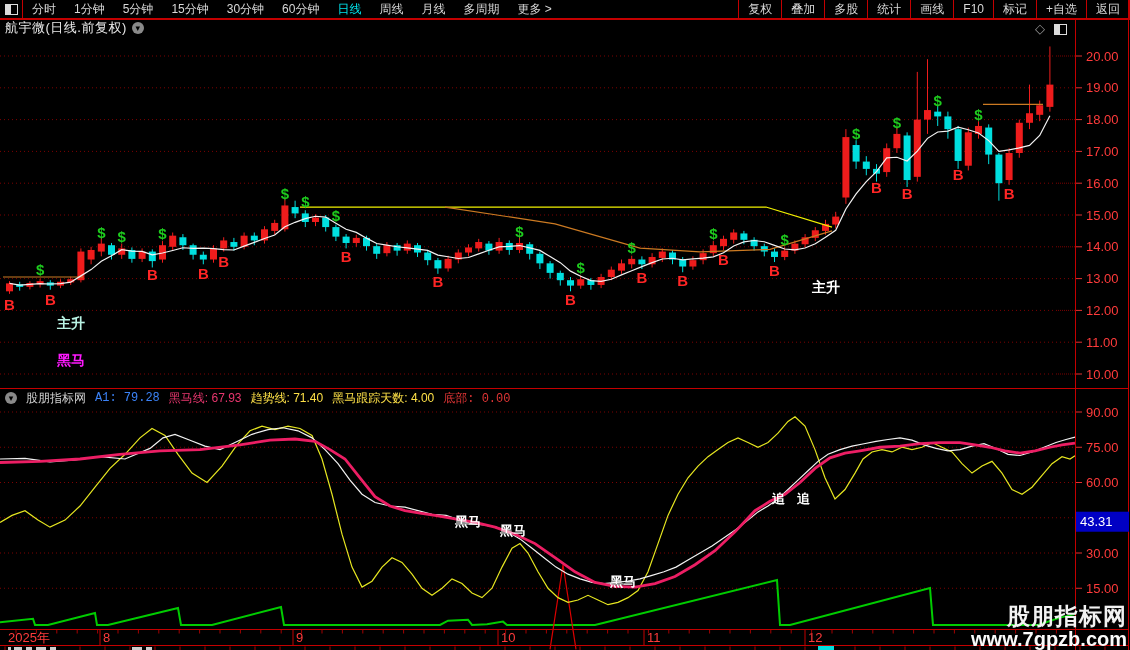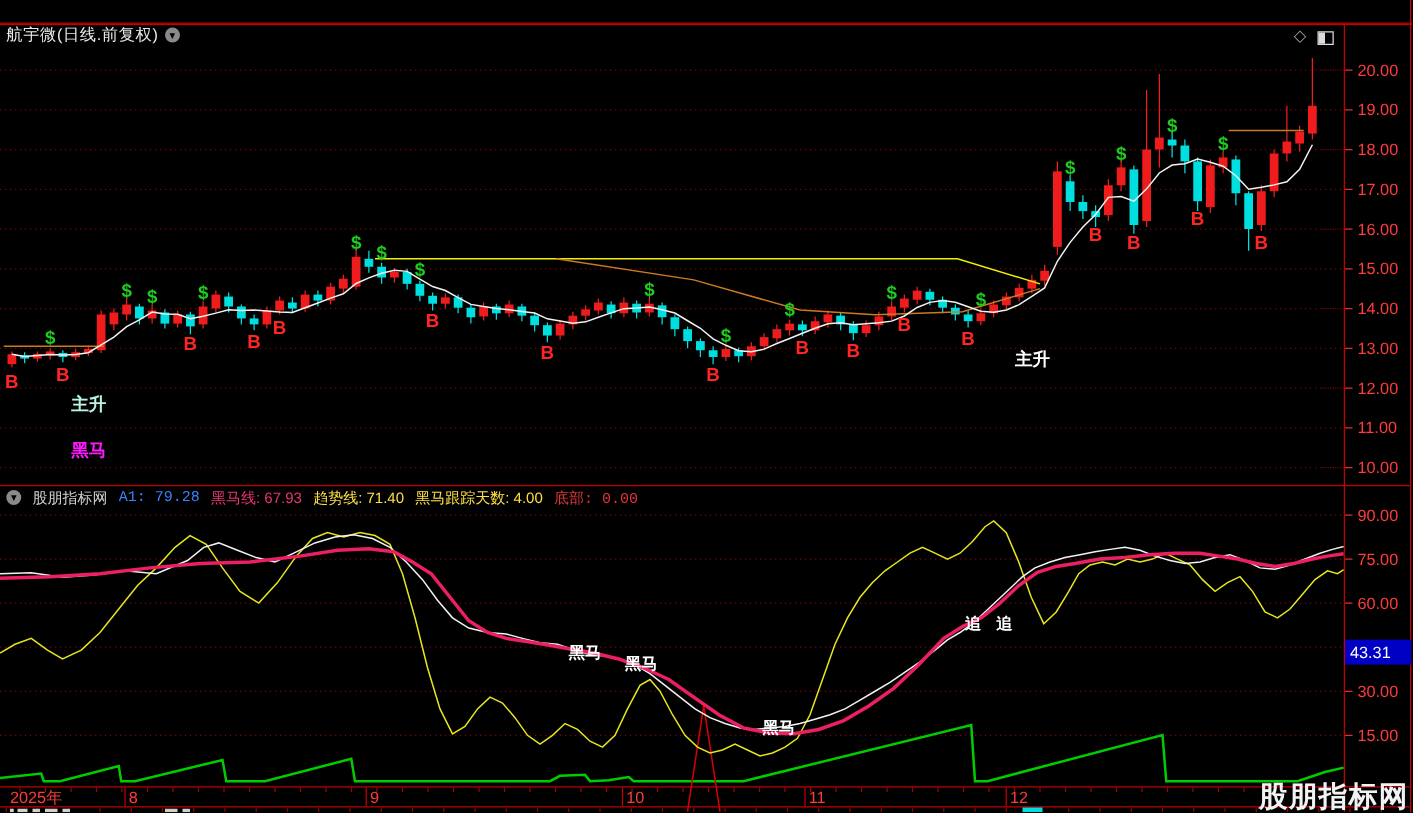--- a/index.html
+++ b/index.html
@@ -35,20 +35,49 @@
   #wm1{font-size:23px;font-weight:bold;color:#f2f2f2;letter-spacing:1px;}
   #wm2{font-size:20px;font-weight:bold;color:#fbfbfb;}
   svg{position:absolute;left:0;top:0;}
 </style>
 </head>
 <body>
 
 <div id="app">
 
   <div id="toolbar">
+    <div id="tb-left">
+      <div class="tb-icon-cell">
+          <div class="split-box"></div>
+        </div>
+
+    <span class="period">分时</span>
+        <span class="period">1分钟</span>
+        <span class="period">5分钟</span>
+        <span class="period">15分钟</span>
+        <span class="period">30分钟</span>
+        <span class="period">60分钟</span>
+        <span class="period active">日线</span>
+        <span class="period">周线</span>
+        <span class="period">月线</span>
+        <span class="period">多周期</span>
+        <span class="period">更多 &gt;</span>
+      </div>
+    <div id="tb-right">
+
+    <span class="tb-btn">复权</span>
+        <span class="tb-btn">叠加</span>
+        <span class="tb-btn">多股</span>
+        <span class="tb-btn">统计</span>
+        <span class="tb-btn">画线</span>
+        <span class="tb-btn">F10</span>
+        <span class="tb-btn">标记</span>
+        <span class="tb-btn">+自选</span>
+        <span class="tb-btn">返回</span>
+      </div>
   </div>
 
   <div id="titlebar">
     <span id="stock-title">航宇微(日线.前复权)</span>
     <span class="circ-chev">▾</span>
     <span id="title-icons">
       <span>◇</span>
       <span><span class="split-box" style="display:inline-block;vertical-align:middle;"></span></span>
     </span>
   </div>
@@ -497,15 +526,16 @@
   <span style="color: rgb(208, 208, 208);">股朋指标网</span>
       <span style="color: #3b82f6; font-family: Liberation Mono, monospace;">A1: 79.28</span>
       <span style="color: rgb(232, 54, 110);">黑马线: 67.93</span>
       <span style="color: #fde047;">趋势线: 71.40</span>
       <span style="color: #fde047;">黑马跟踪天数: 4.00</span>
       <span style="color: rgb(224, 53, 53); font-family: Liberation Mono, monospace;">底部: 0.00</span>
     </div>
 
   <div id="watermark">
     <div id="wm1">股朋指标网</div>
+    <div id="wm2">www.7gpzb.com</div>
   </div>
 
 </div>
 
 </body></html>

